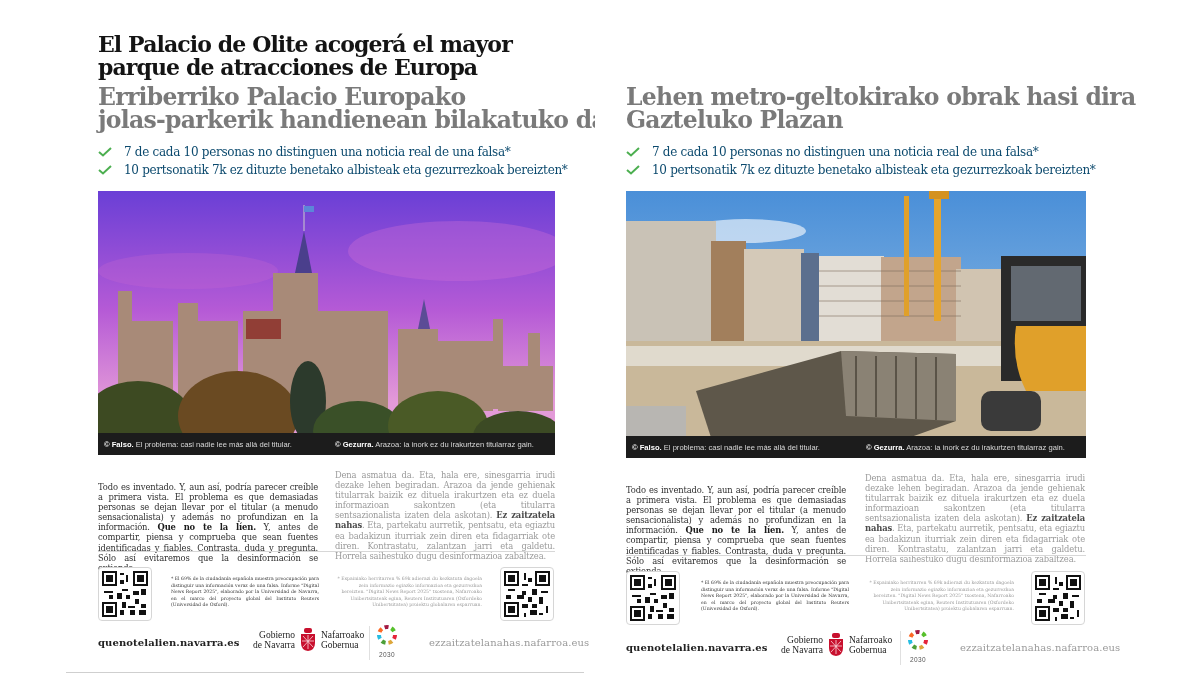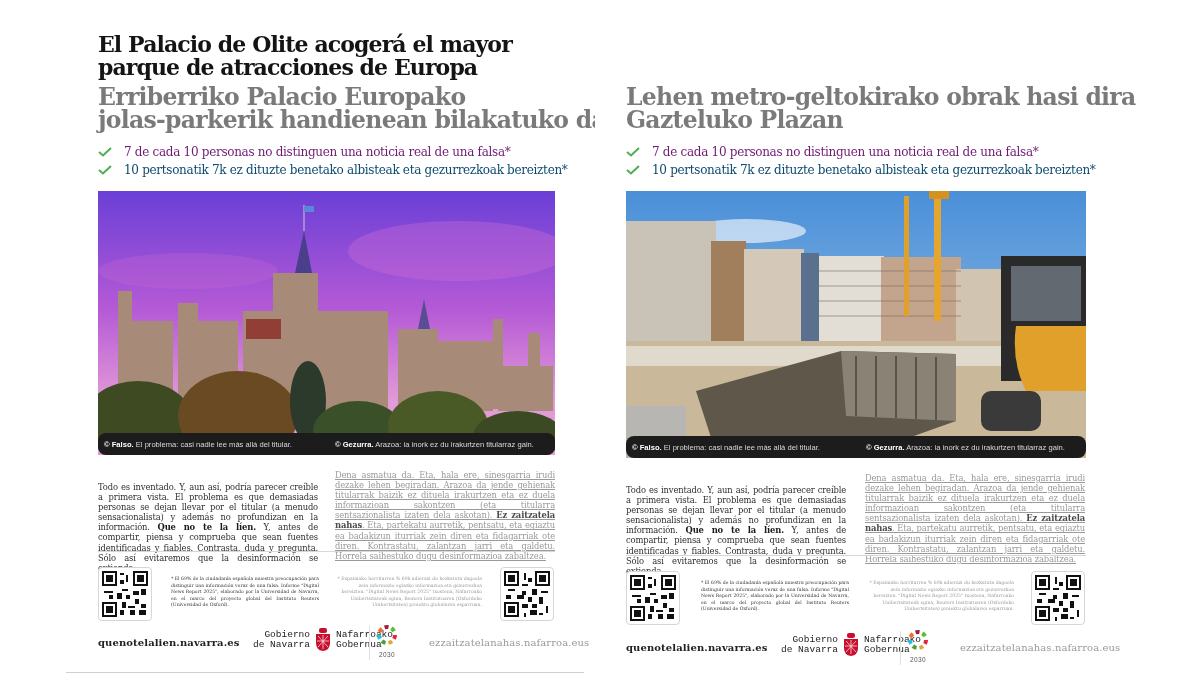--- a/index.html
+++ b/index.html
@@ -15,47 +15,47 @@
   .poster.right .inner { left: 31px; width: 461px; }
 
   .title-es { position: absolute; top: 33px; font-family: "DejaVu Serif", serif; font-weight: bold; font-size: 22px; line-height: 23px; letter-spacing: -0.9px; color: #141414; white-space: nowrap; }
   .title-eu { position: absolute; top: 86px; font-family: "DejaVu Serif", serif; font-weight: bold; font-size: 23.5px; line-height: 23px; letter-spacing: -0.7px; color: #7a7a7a; white-space: nowrap; }
 
   .checks { position: absolute; top: 143px; }
   .check-row { display: flex; align-items: center; height: 18px; }
   .check-icon { width: 14px; height: 10px; margin-right: 12px; position: relative; }
   .check-icon svg { display: block; }
   .check-text { font-size: 12px; letter-spacing: -0.3px; white-space: nowrap; }
-  .check-text.es { color: #701a75; }
+  .check-text.es { color: #0c4a6e; }
   .check-text.eu { color: #0c4a6e; }
 
   .photo { position: absolute; top: 191px; height: 264px; overflow: hidden; background: #222; }
   .photo svg { display: block; }
-  .caption-bar { position: absolute; left: 0; right: 0; bottom: 0; height: 22px; background: #1c1c1c; display: flex; align-items: center; font-family: "Liberation Sans", sans-serif; font-size: 7.6px; color: #d9d9d9; border-radius: 8px; }
+  .caption-bar { position: absolute; left: 0; right: 0; bottom: 0; height: 22px; background: #1c1c1c; display: flex; align-items: center; font-family: "Liberation Sans", sans-serif; font-size: 7.6px; color: #d9d9d9; }
   .caption-bar .cap { position: absolute; white-space: nowrap; }
   .caption-bar b { color: #ffffff; }
 
   .body-text { position: absolute; top: 470px; width: 220px; font-size: 8.4px; line-height: 10.1px; text-align: justify; letter-spacing: -0.15px; }
   .body-text.es { color: #303030; margin-top: 12px; }
-  .body-text.eu { color: #9a9a9a; text-decoration: underline; }
+  .body-text.eu { color: #9a9a9a; }
   .body-text b { color: #1a1a1a; }
   .body-text.eu b { color: #4a4a4a; }
 
   .divider { position: absolute; top: 551px; height: 1px; background: #d7d7d7; }
 
   .qr { position: absolute; top: 567px; width: 54px; height: 54px; border: 1px solid #d6d6d6; border-radius: 4px; background: #fff; padding: 3px; }
   .footnote { position: absolute; top: 576px; width: 148px; font-size: 4.6px; line-height: 6.5px; text-align: justify; }
   .footnote.es { color: #333; }
   .footnote.eu { color: #999; text-align: right; }
 
   .url { position: absolute; top: 637px; font-size: 10px; font-weight: bold; letter-spacing: 0.1px; white-space: nowrap; }
   .url.es { color: #222; }
   .url.eu { color: #9a9a9a; font-weight: normal; }
 
-  .gov-logo { position: absolute; top: 628px; display: flex; align-items: center; font-family: Liberation Mono, monospace; font-size: 9.5px; line-height: 10.5px; color: #222; }
+  .gov-logo { position: absolute; top: 628px; display: flex; align-items: center; font-family: Liberation Serif, serif; font-size: 9.5px; line-height: 10.5px; color: #222; }
   .gov-logo .col { white-space: nowrap; }
   .gov-logo .col.l { text-align: right; }
   .shield { width: 16px; height: 24px; margin: 0 5px; }
   .sdg { position: absolute; top: 624px; width: 26px; text-align: center; }
   .sdg-sep { position: absolute; top: 626px; width: 1px; height: 34px; background: #e0e0e0; }
   .sdg-year { font-family: "Liberation Sans", sans-serif; font-size: 6.5px; color: #555; letter-spacing: 0.4px; margin-top: 1px; }
 </style>
 </head>
 <body>
 

